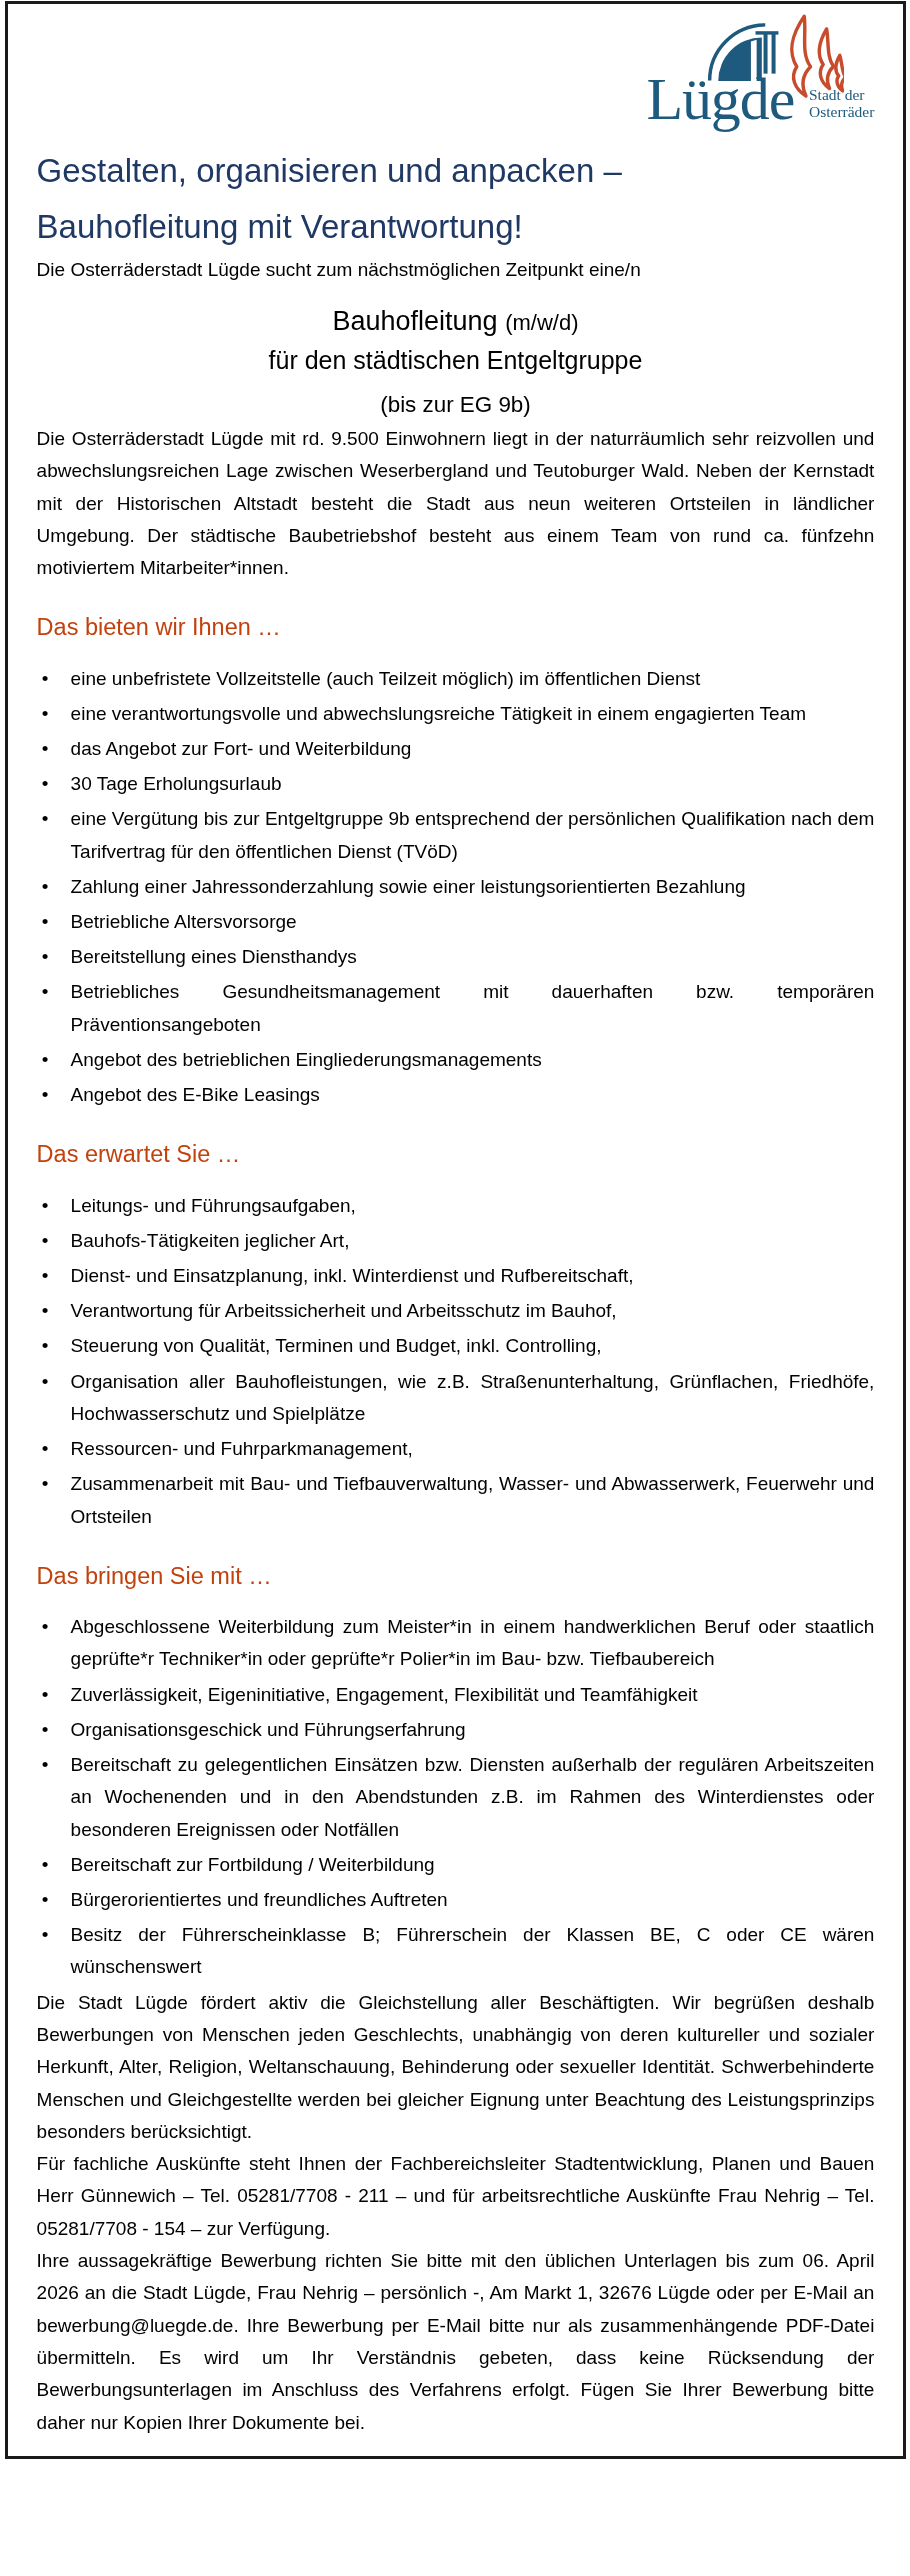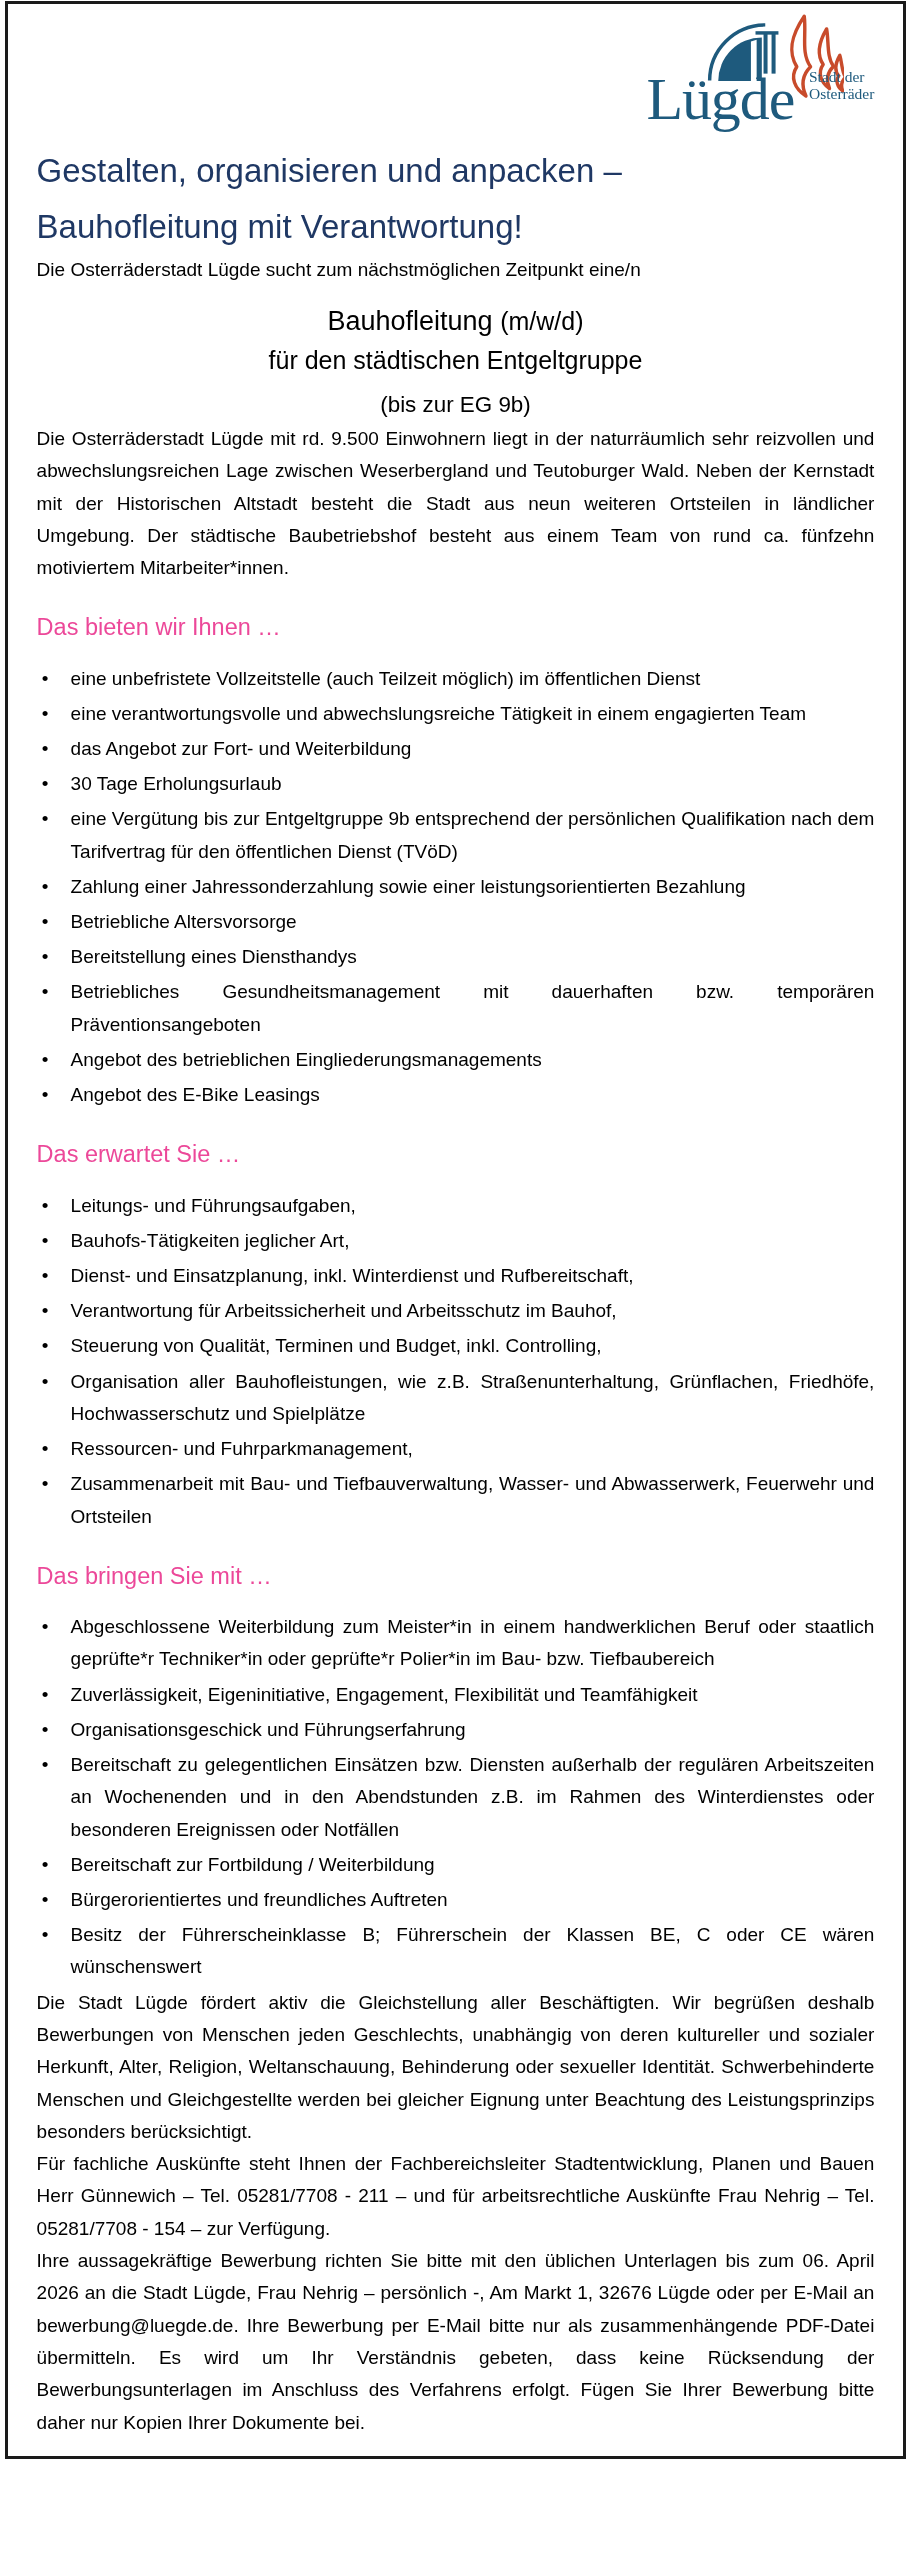--- a/index.html
+++ b/index.html
@@ -22,44 +22,44 @@
   .logo-row { display: flex; justify-content: flex-end; }
   .logo { position: relative; width: 236px; height: 108px; }
   .logo-mark { position: absolute; left: 68px; top: 1.1px; }
   .wordmark {
     position: absolute; left: 8px; bottom: -8px;
     font-family: "Liberation Serif", "DejaVu Serif", serif;
     font-size: 60px; line-height: 1; color: #1E5A7D;
     letter-spacing: -1.1px;
   }
   .tagline {
-    position: absolute; right: 0; bottom: 18px;
+    position: absolute; right: 0; bottom: 0;
     font-family: "Liberation Serif", "DejaVu Serif", serif;
     font-size: 15.5px; line-height: 1.15; color: #1E5A7D;
   }
 
   
   h1 {
     margin: 22px 0 0 0;
     font-size: 33px; font-weight: 400;
     line-height: 1.68;
     color: #1F3864;
   }
   .intro-line { margin-top: 27.5px; }
 
   .job-block { text-align: center; margin-top: 16px; }
   .job-line1 { font-size: 27px; line-height: 1.45; }
-  .job-note  { font-size: 25px; }
+  .job-note  { font-size: 22px; }
   .job-line2 { font-size: 25px; line-height: 1.5; }
   .job-line3 { font-size: 22.4px; line-height: 1.6; margin-top: 8px; }
 
   h2 {
     margin: 26px 0 17px 0;
     font-size: 23.5px; font-weight: 400; line-height: 1.5;
-    color: #ec4899;
+    color: #c2410c;
   }
 
   
   p.par { margin: 0; text-align: justify; }
   .mt-par  { margin-top: 26px; }
   .mt-big  { margin-top: 41px; }
 
   ul.bullets { margin: 0; padding: 0; list-style: none; }
   ul.bullets li {
     position: relative;

